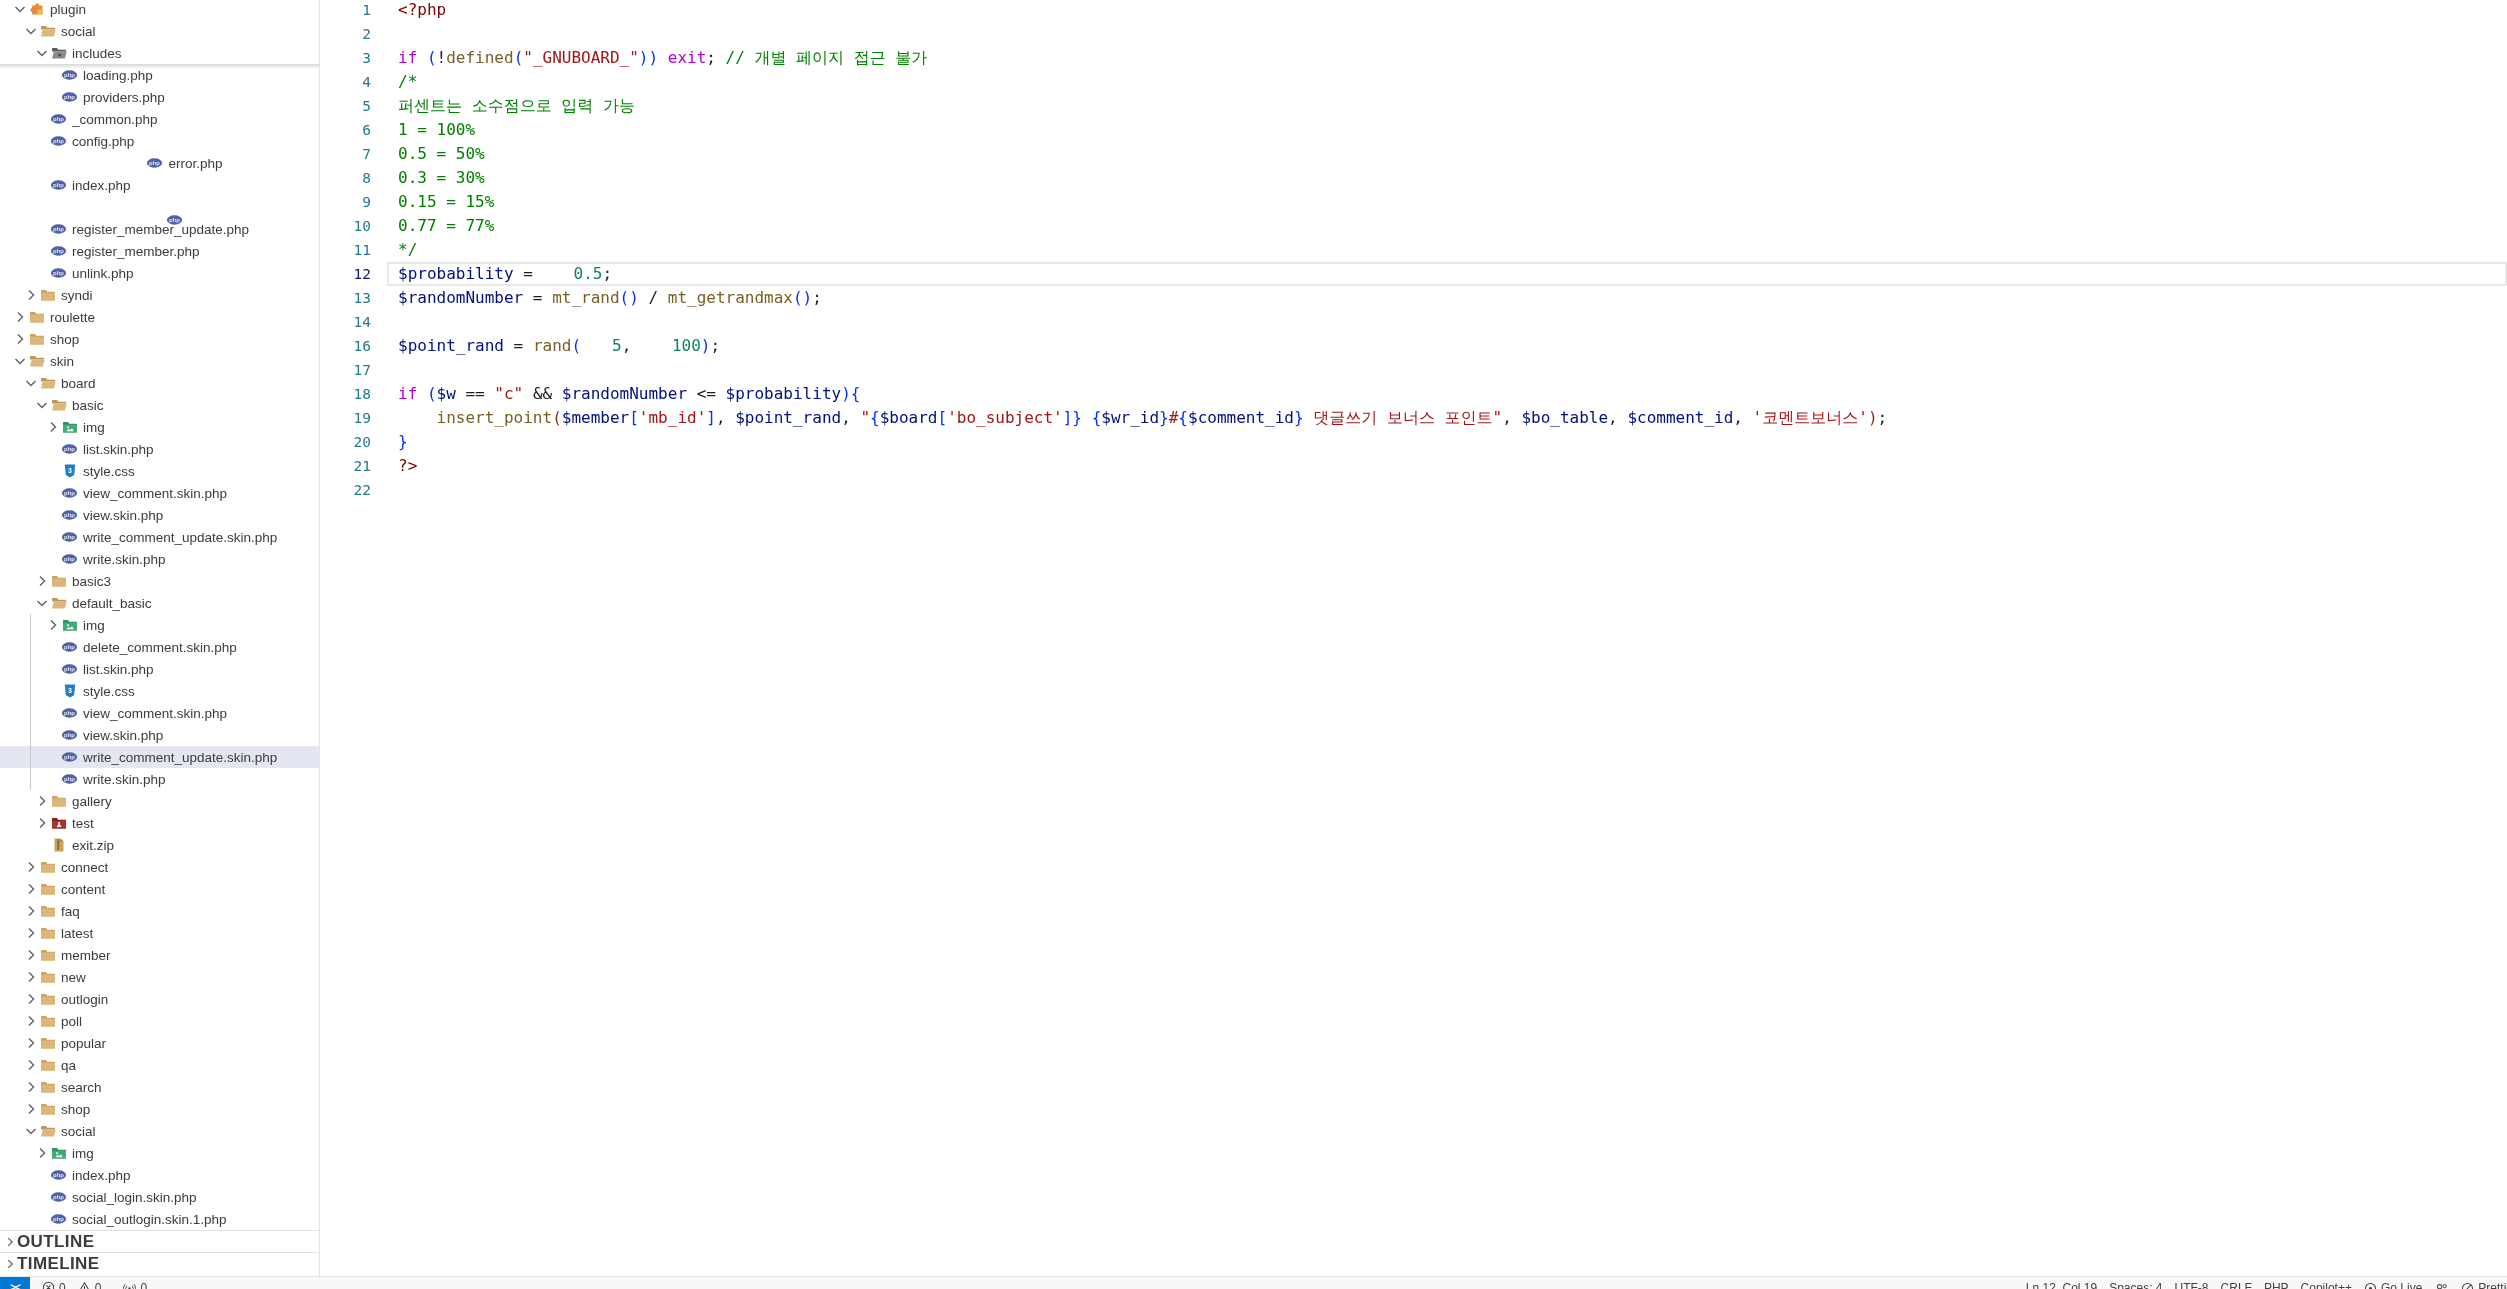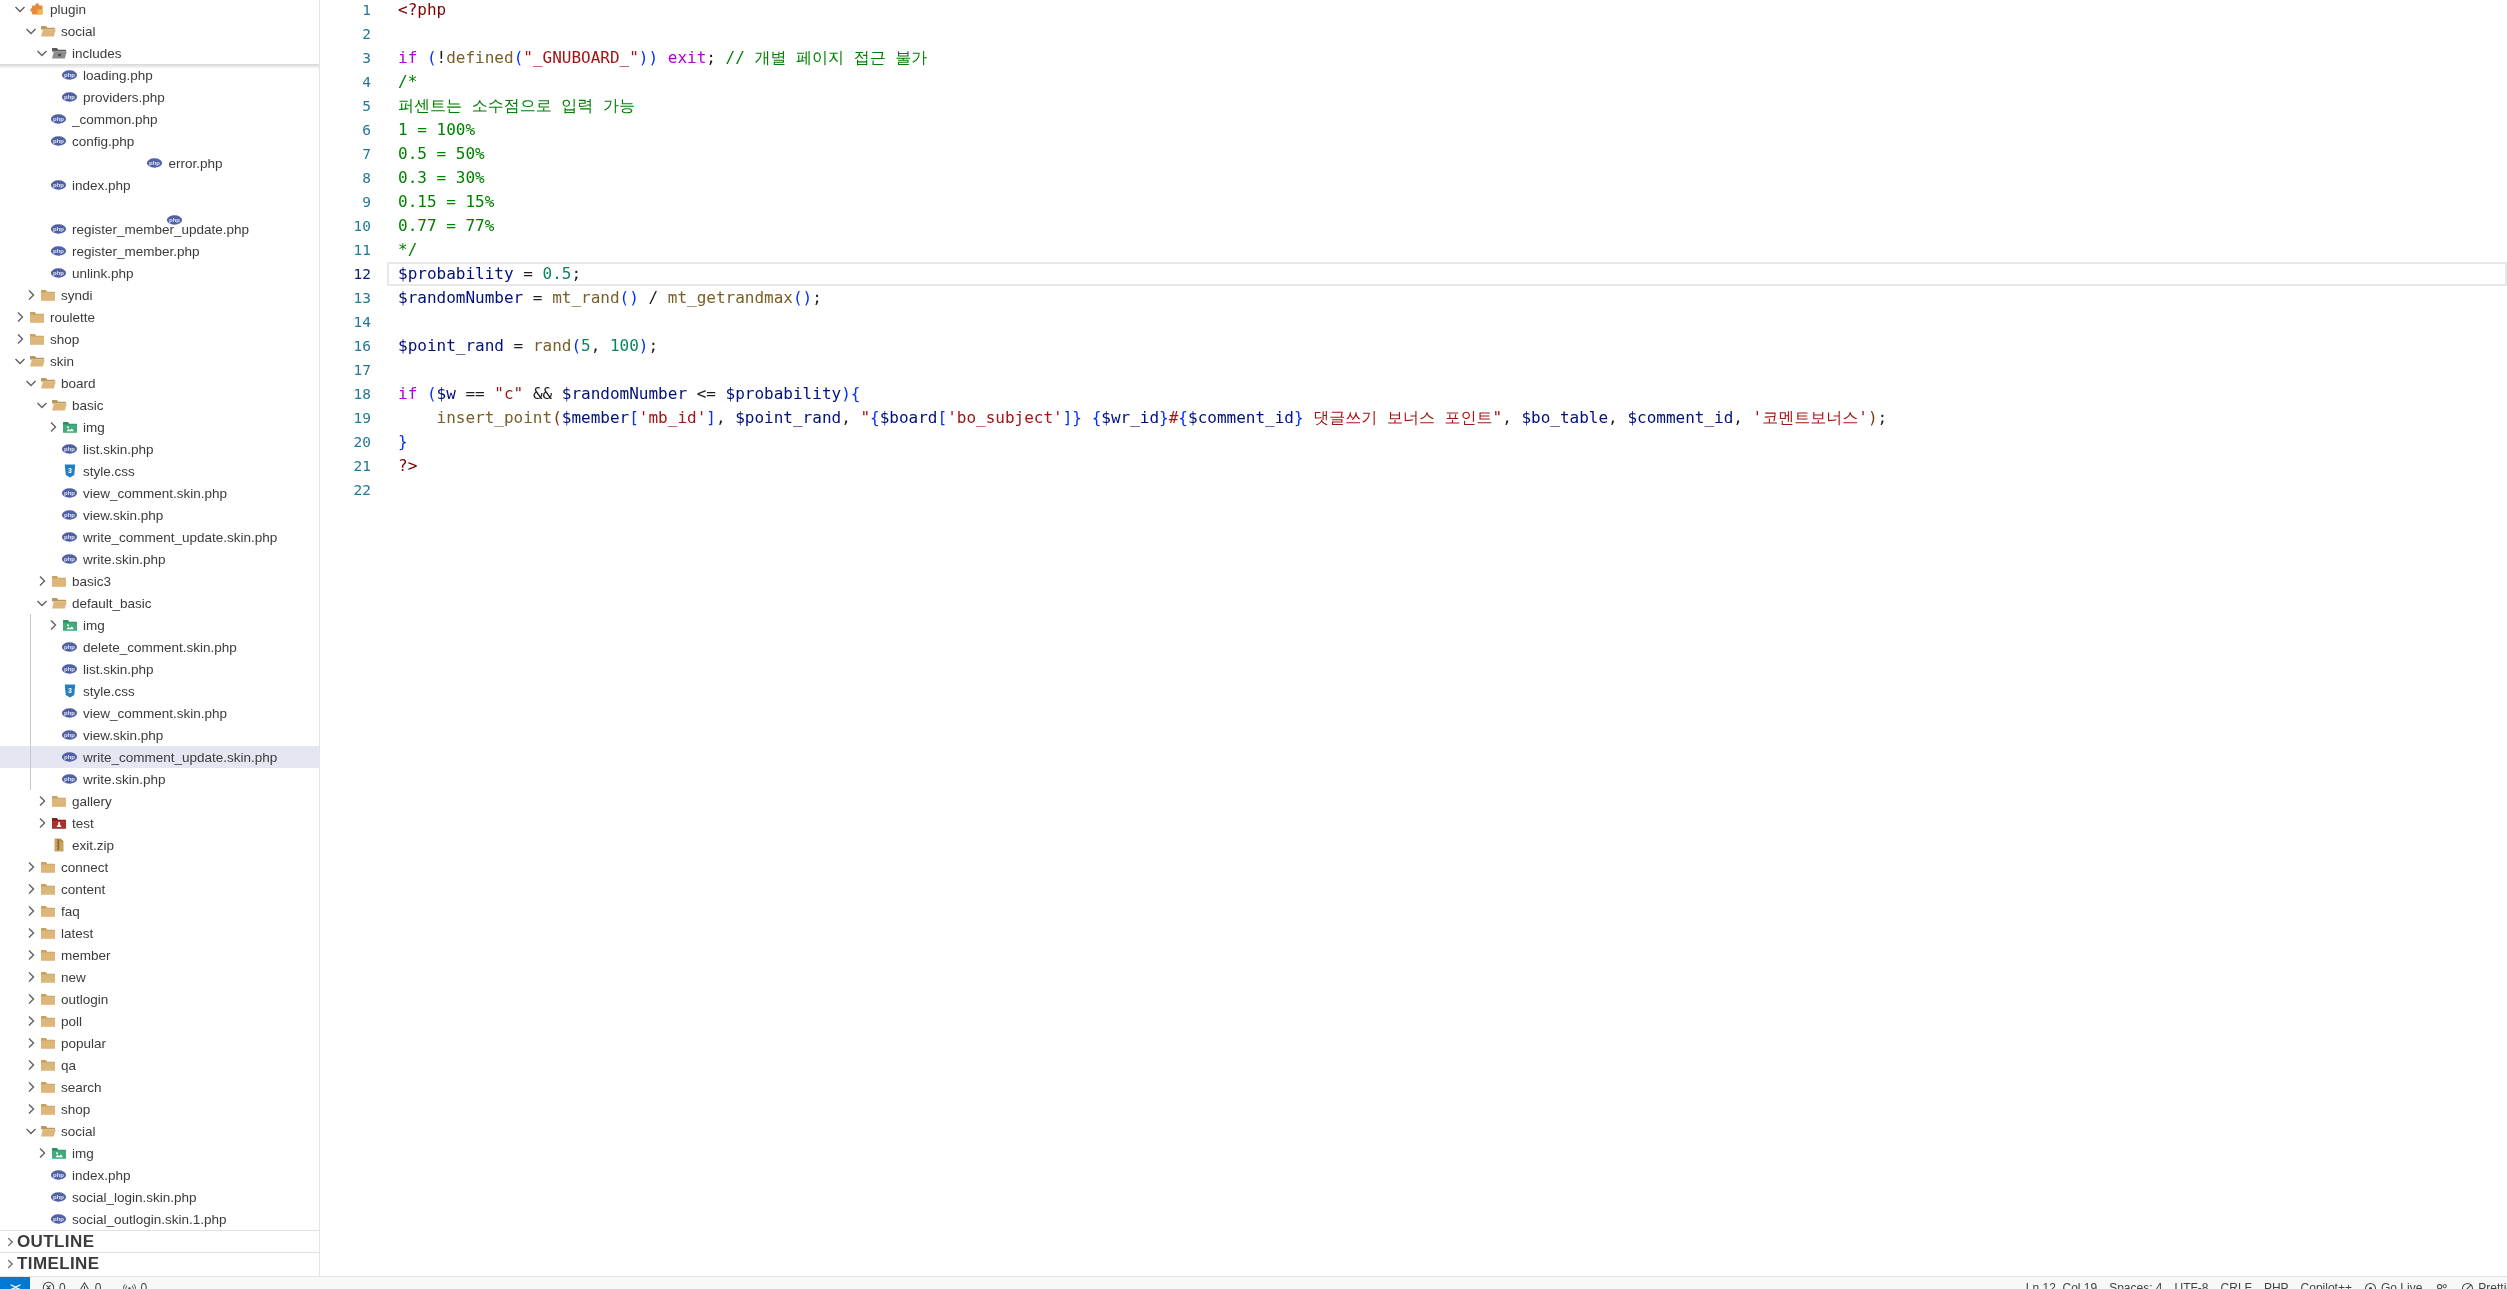--- a/index.html
+++ b/index.html
@@ -31,21 +31,21 @@
   .codewrap { position:absolute; top:-2px; left:0; right:0; }
   .cline { position:relative; height:24px; white-space:pre; }
   .ln { position:absolute; left:0; top:0; width:50px; text-align:right; color:#237893; font-size:14.5px; }
   .cline.active .ln { color:#0b216f; }
   .hl { display:none; }
   .cline.active .hl { display:block; position:absolute; left:66px; right:0; top:0; height:24px;
     border:2px solid #e8e8e8; }
   .codetext { position:absolute; left:77px; top:0; }
   .tok-meta { color:#800000; } .tok-kw { color:#af00db; } .tok-fn { color:#795e26; }
   .tok-str { color:#a31515; } .tok-com { color:#008000; } .tok-var { color:#001080; }
-  .tok-num { color:#098658; } .tok-pln { color:#1e1e1e; } .tok-br { color:#0431fa; }
+  .tok-num { color:#098658;margin-left:31px; } .tok-pln { color:#1e1e1e; } .tok-br { color:#0431fa; }
   .tok-brB { color:#7b3814; }
 
   
   .statusbar { position:absolute; left:0; top:1276px; width:2507px; height:22px;
     background:#f8f8f8; border-top:1px solid #e5e5e5; display:flex; align-items:center;
     font-size:12px; color:#424242; }
   .remote { width:30px; height:22px; background:#0078d4; color:#fff; flex:none;
     display:flex; align-items:center; justify-content:center; font-size:10px; font-weight:bold;
     letter-spacing:-1px; cursor:pointer; }
   .sb-left { display:flex; align-items:center; margin-left:6px; }

